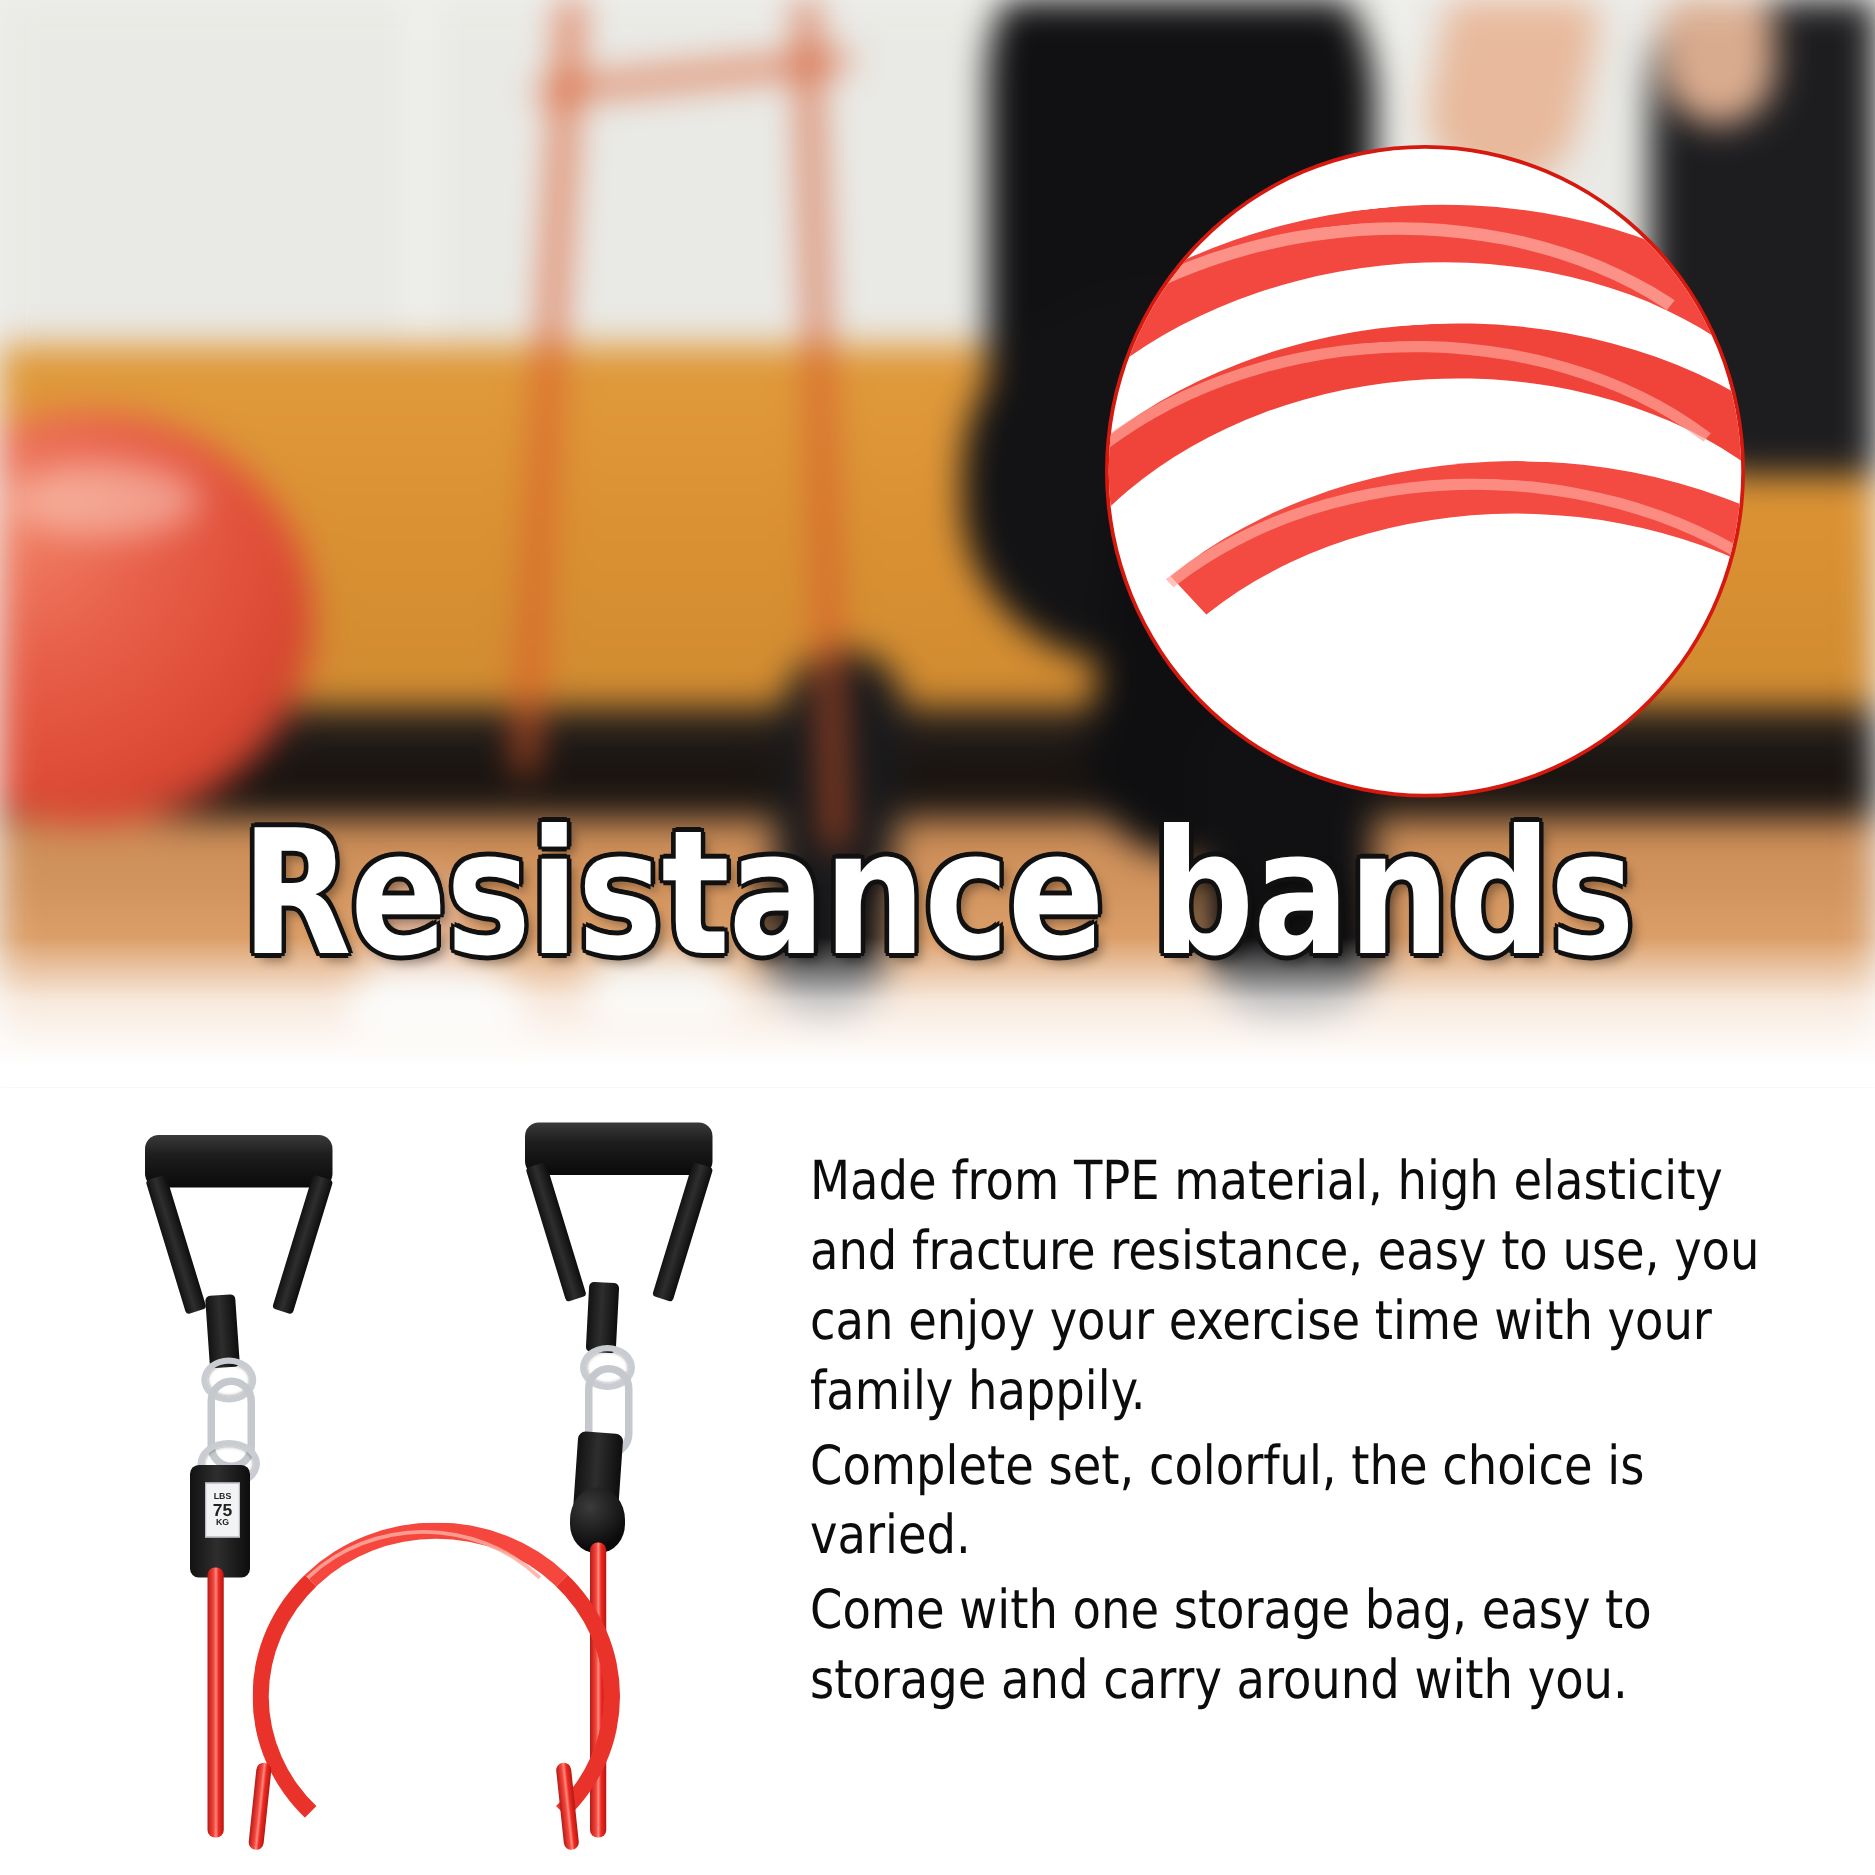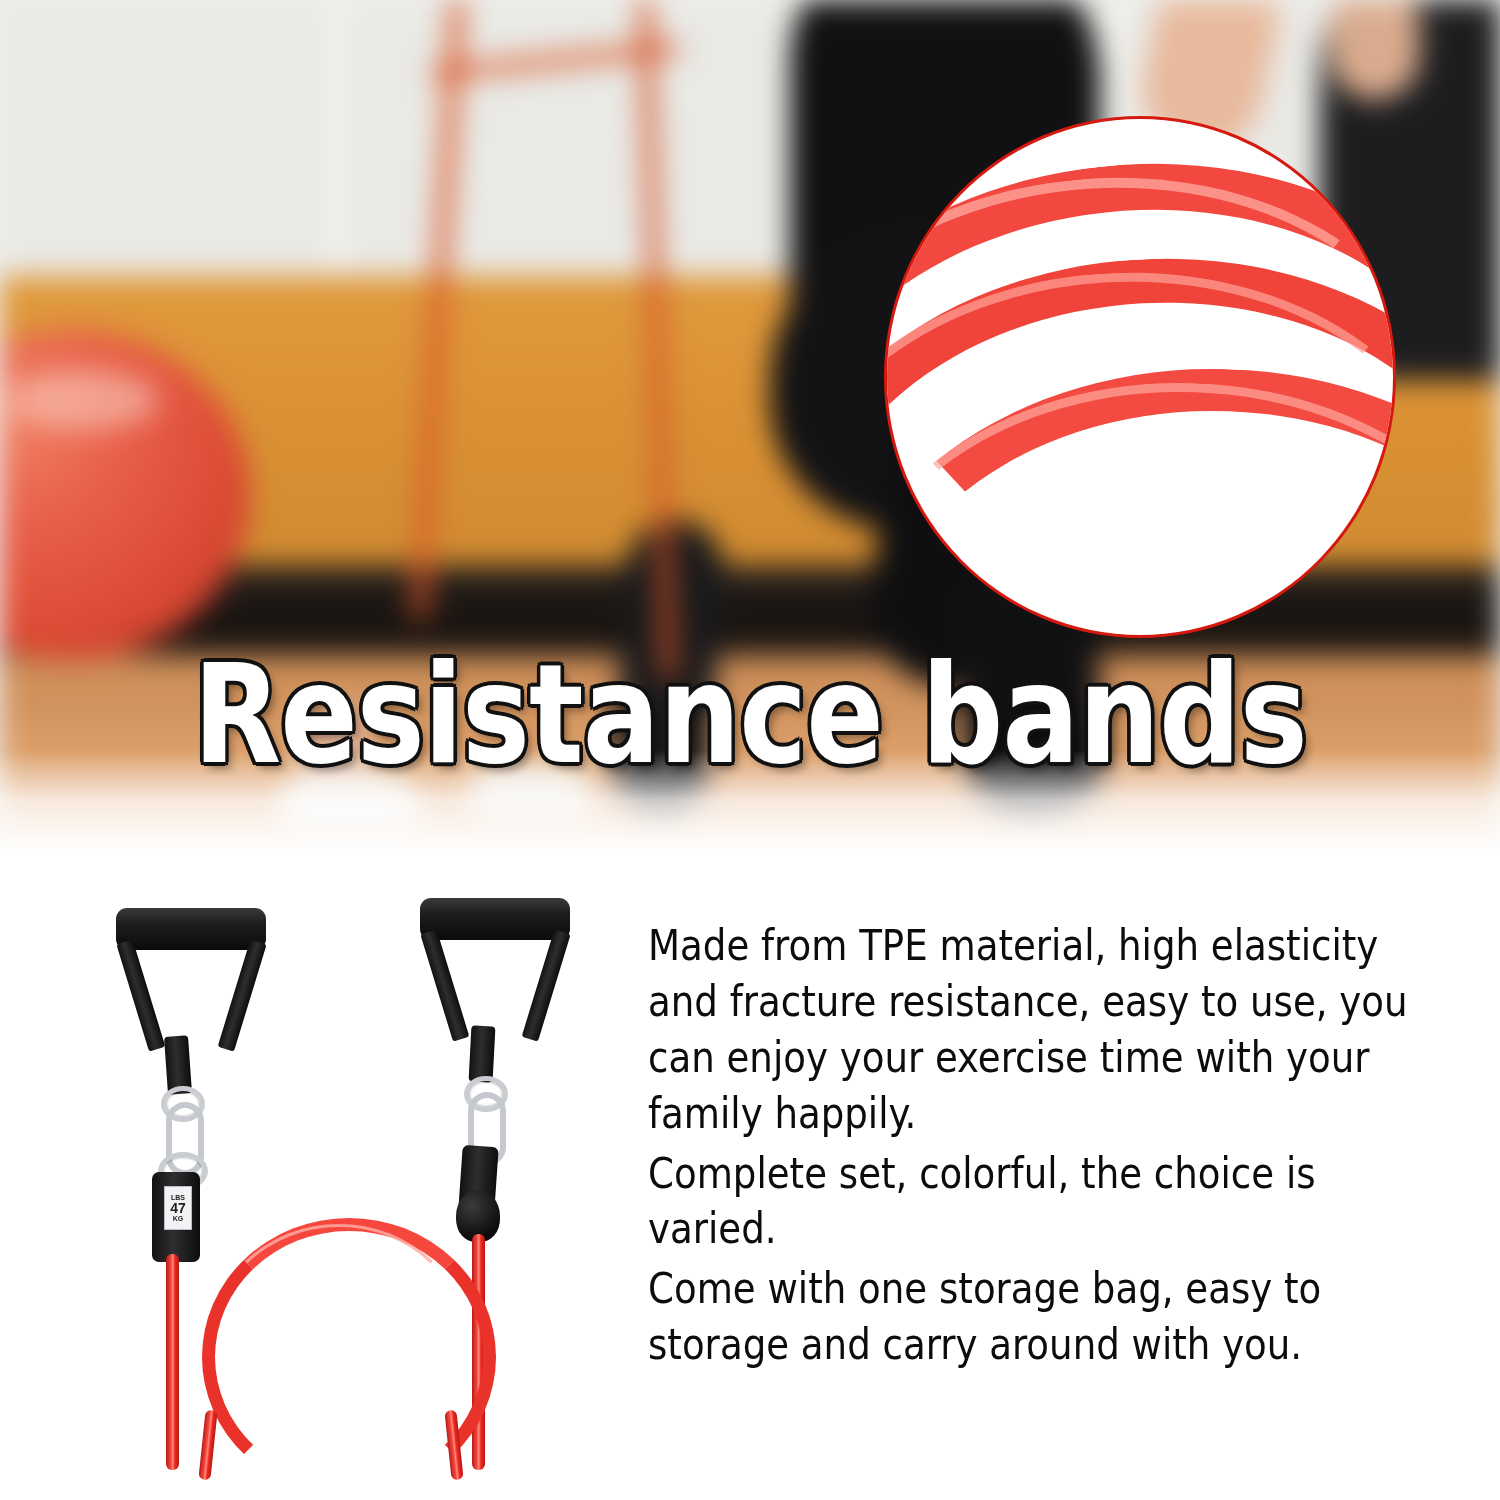--- a/index.html
+++ b/index.html
@@ -194,21 +194,21 @@
       <div class="foam" style="left:26px;top:18px;width:150px;height:42px;"></div>
       <div class="webbing" style="left:26px;top:52px;width:17px;height:112px;transform:rotate(-17deg);transform-origin:top center;border-radius:3px;"></div>
       <div class="webbing" style="left:160px;top:52px;width:17px;height:112px;transform:rotate(17deg);transform-origin:top center;border-radius:3px;"></div>
       <div class="webbing" style="left:76px;top:146px;width:24px;height:58px;border-radius:4px;transform:rotate(-4deg);"></div>
       <div class="dring" style="left:71px;top:196px;width:34px;height:26px;"></div>
       <div class="clip" style="left:76px;top:212px;width:26px;height:62px;"></div>
       <div class="dring" style="left:68px;top:262px;width:40px;height:28px;"></div>
       <div class="webbing" style="left:62px;top:282px;width:48px;height:90px;border-radius:7px;"></div>
       <div class="label" style="left:74px;top:296px;width:26px;height:42px;">
         <span>LBS</span>
-        <span class="num">47</span>
+        <span class="num">75</span>
         <span>KG</span>
       </div>
     </div>
 
     <div class="handle">
       <div class="foam" style="left:330px;top:8px;width:150px;height:42px;"></div>
       <div class="webbing" style="left:330px;top:42px;width:17px;height:112px;transform:rotate(-17deg);transform-origin:top center;border-radius:3px;"></div>
       <div class="webbing" style="left:464px;top:42px;width:17px;height:112px;transform:rotate(17deg);transform-origin:top center;border-radius:3px;"></div>
       <div class="webbing" style="left:380px;top:136px;width:24px;height:56px;border-radius:4px;transform:rotate(3deg);"></div>
       <div class="dring" style="left:374px;top:186px;width:34px;height:26px;"></div>

